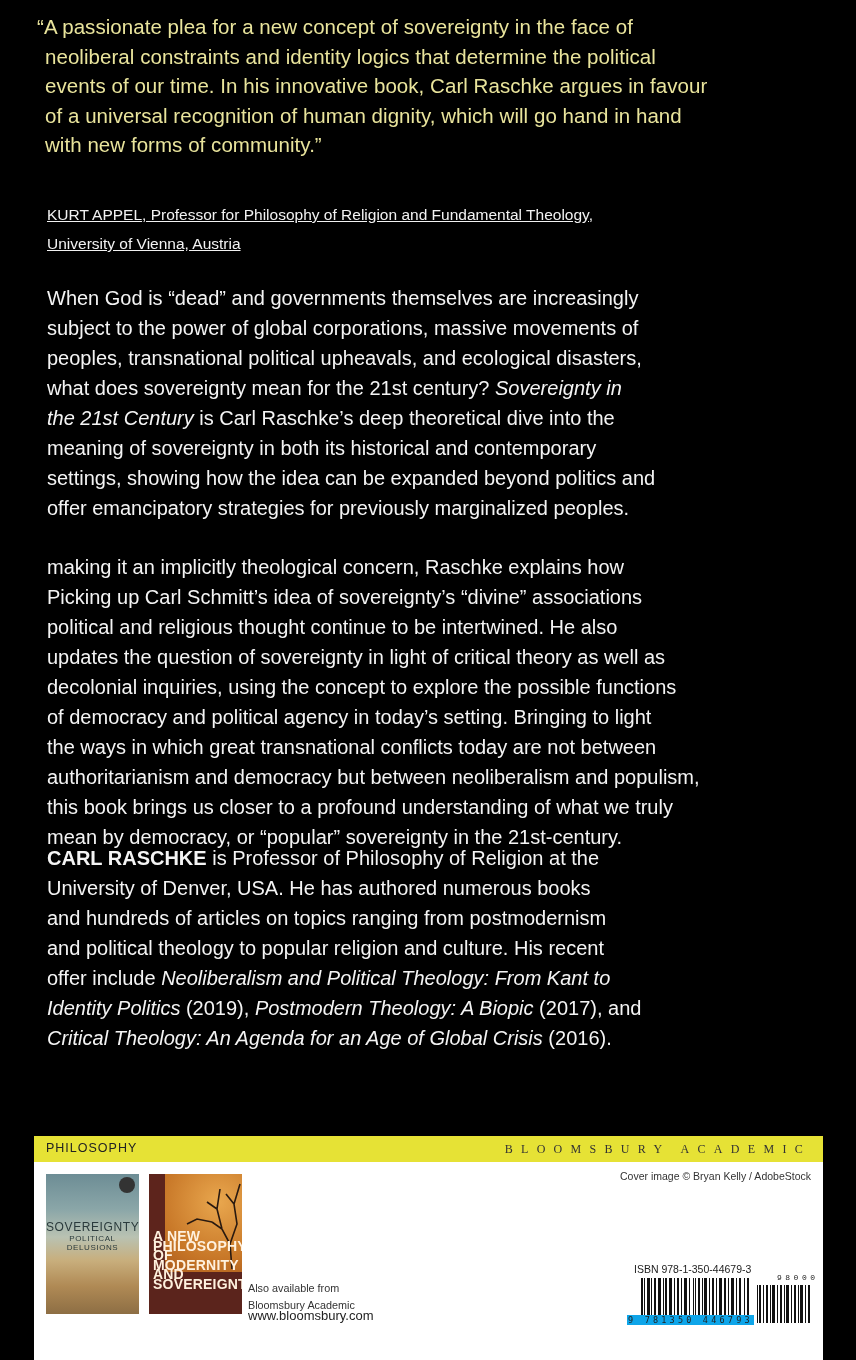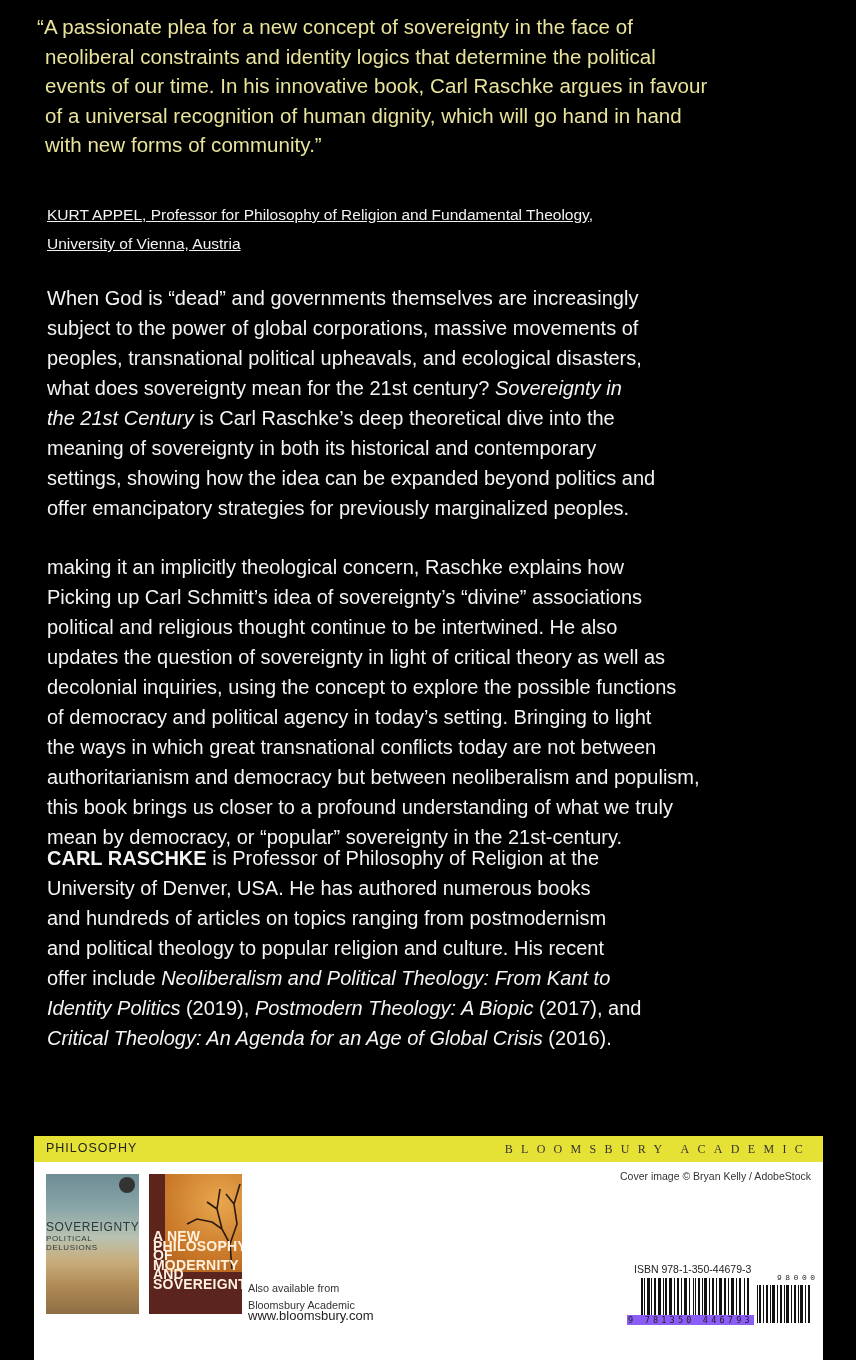--- a/index.html
+++ b/index.html
@@ -47,21 +47,21 @@
     font-family:"Liberation Serif", "DejaVu Serif", serif; letter-spacing:8.3px;
   }
   .book {
     position:absolute; top:38px; width:93px; height:140px; overflow:hidden;
   }
   .book1 {
     left:12px;
     background:linear-gradient(180deg,#6d8d95 0%,#8aa6a8 25%,#b9c2b2 45%,#c8ae7c 62%,#b08a55 80%,#8d6e44 100%);
   }
   .book1 .t1 { position:absolute; left:0; top:46px; width:100%; text-align:center; font-size:12px; color:#2a3a3c; letter-spacing:0.6px; }
-  .book1 .t2 { position:absolute; left:0; top:60px; width:100%; font-size:8px; color:#2a3a3c; letter-spacing:0.6px; }
+  .book1 .t2 { position:absolute; left:0; top:60px; width:100%; text-align:center; font-size:8px; color:#2a3a3c; letter-spacing:0.6px; }
   .book1 .badge { position:absolute; right:4px; top:3px; width:16px; height:16px; border-radius:50%; background:#333; }
   .book2 {
     left:115px;
     background:linear-gradient(90deg,#5d241c 0,#5d241c 16px, transparent 16px),
                radial-gradient(circle at 75% 20%, #e9a74e 0%, #c67526 45%, #9a4c18 80%);
   }
   .book2 .bottom { position:absolute; left:0; bottom:0; width:100%; height:42px; background:#5b241c; }
   .book2 .title {
     position:absolute; left:4px; top:58px; font-size:14px; line-height:9.6px;
     font-weight:bold; color:#fff1de; letter-spacing:0.2px;
@@ -89,21 +89,21 @@
   }
   .barcode-add {
     position:absolute; left:723px; top:149px; width:54px; height:38px;
   }
   .addon-num {
     position:absolute; left:743px; top:137px; font-size:8px; letter-spacing:3.5px; color:#222;
     font-family:Liberation Mono, monospace;
   }
   .barcode-num {
     position:absolute; left:593px; top:179px; font-size:8.5px; letter-spacing:3.2px; color:#222;
-    font-family:"DejaVu Sans Mono", monospace; background:#8b5cf6; padding:0 1px;
+    font-family:"DejaVu Sans Mono", monospace; background:#0ea5e9; padding:0 1px;
   }
 </style>
 </head>
 <body>
 
 <div class="quote">
   <span class="line">“A passionate plea for a new concept of sovereignty in the face of</span>
   <span class="line indent">neoliberal constraints and identity logics that determine the political</span>
   <span class="line indent">events of our time. In his innovative book, Carl Raschke argues in favour</span>
   <span class="line indent">of a universal recognition of human dignity, which will go hand in hand</span>

